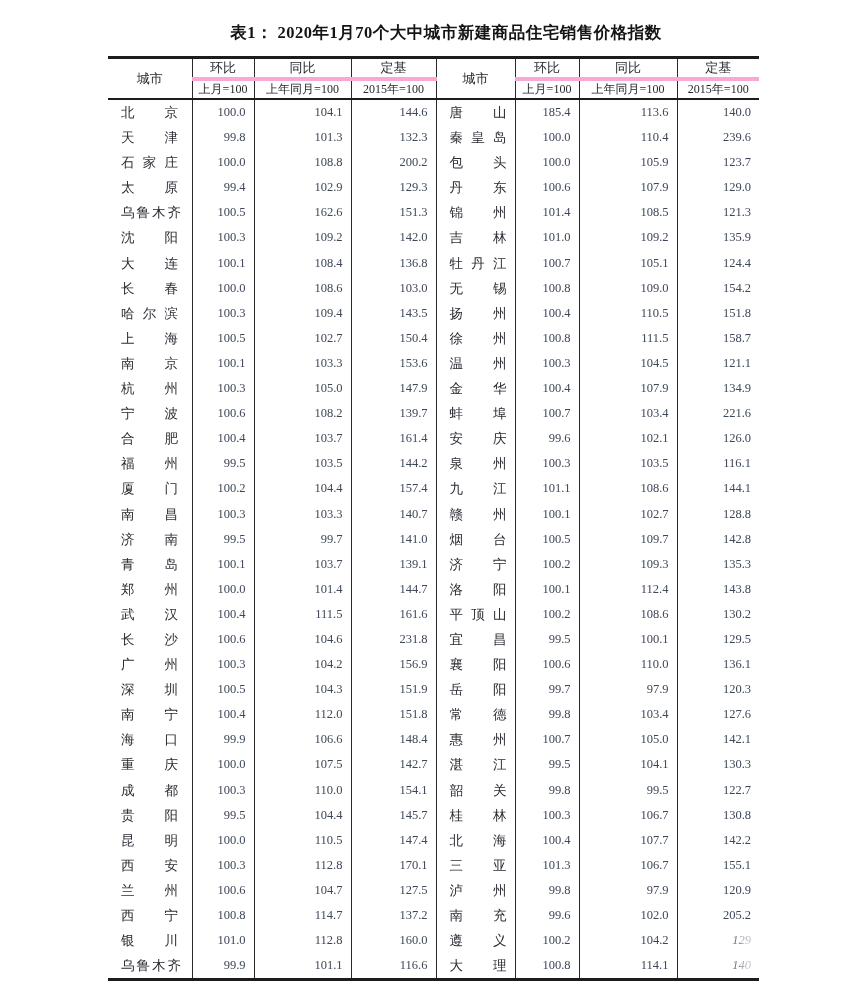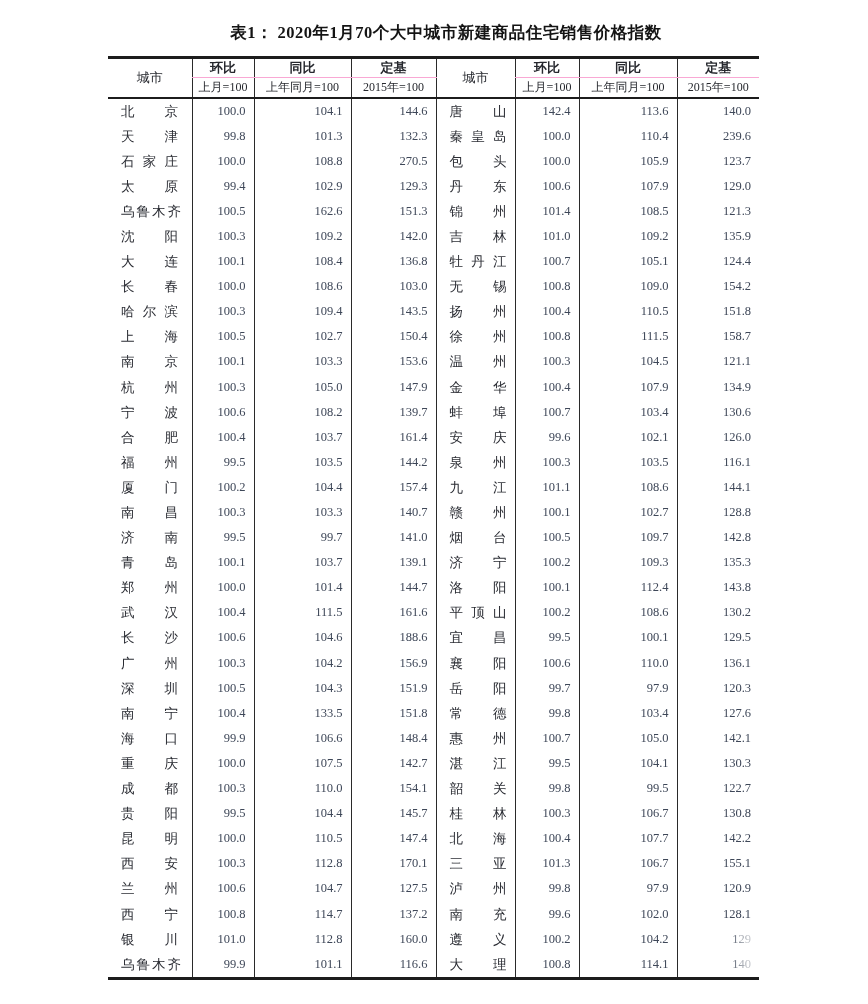--- a/index.html
+++ b/index.html
@@ -42,21 +42,21 @@
   col.c4{width:79px;} col.c5{width:64px;} col.c6{width:98px;} col.c7{width:82px;}
   th{
     font-weight:normal;
     color:#26282e;
     text-align:center;
     vertical-align:middle;
   }
   thead tr.hdr-top th{height:19px;font-size:13px;}
   thead tr.hdr-sub th{height:20px;font-size:12px;margin-top:36px;}
   thead th{border-bottom:2px solid var(--border);}
-  thead tr.hdr-top th.metric{border-bottom:1px solid #f9a8d4;font-weight:bold;}
+  thead tr.hdr-top th.metric{border-bottom:4px solid #f9a8d4;}
   .bl{border-left:1px solid #2a2a2a;}
   tbody td{
     height:25.1px;
     line-height:25.1px;
     font-size:12.5px;
     white-space:nowrap;
     overflow:hidden;
   }
   tbody td.num{
     text-align:right;
@@ -73,20 +73,21 @@
     display:inline-block;
     width:57px;
     text-align:justify;
     text-align-last:justify;
     -moz-text-align-last:justify;
   }
   .city-name.len4{width:60px;}
   td.faded{
     -webkit-mask-image:linear-gradient(90deg,#000 62%,rgba(0,0,0,.45) 80%,rgba(0,0,0,.12) 100%);
     mask-image:linear-gradient(90deg,#000 62%,rgba(0,0,0,.45) 80%,rgba(0,0,0,.12) 100%);
+    font-style:italic;
   }
 </style>
 </head>
 <body>
 
 <div class="page">
 
   <div class="doc-title">表1： 2020年1月70个大中城市新建商品住宅销售价格指数</div>
 
   <table class="price-index">
@@ -120,39 +121,39 @@
         <th class="bl">2015年=100</th>
       </tr>
     </thead>
     <tbody>
         <tr>
           <td class="city"><span class="city-name len2">北京</span></td>
           <td class="num bl">100.0</td>
           <td class="num bl">104.1</td>
           <td class="num bl">144.6</td>
           <td class="city bl"><span class="city-name len2">唐山</span></td>
-          <td class="num bl">142.4</td>
+          <td class="num bl">185.4</td>
           <td class="num bl">113.6</td>
           <td class="num bl">140.0</td>
         </tr>
         <tr>
           <td class="city"><span class="city-name len2">天津</span></td>
           <td class="num bl">99.8</td>
           <td class="num bl">101.3</td>
           <td class="num bl">132.3</td>
           <td class="city bl"><span class="city-name len3">秦皇岛</span></td>
           <td class="num bl">100.0</td>
           <td class="num bl">110.4</td>
           <td class="num bl">239.6</td>
         </tr>
         <tr>
           <td class="city"><span class="city-name len3">石家庄</span></td>
           <td class="num bl">100.0</td>
           <td class="num bl">108.8</td>
-          <td class="num bl">270.5</td>
+          <td class="num bl">200.2</td>
           <td class="city bl"><span class="city-name len2">包头</span></td>
           <td class="num bl">100.0</td>
           <td class="num bl">105.9</td>
           <td class="num bl">123.7</td>
         </tr>
         <tr>
           <td class="city"><span class="city-name len2">太原</span></td>
           <td class="num bl">99.4</td>
           <td class="num bl">102.9</td>
           <td class="num bl">129.3</td>
@@ -242,21 +243,21 @@
           <td class="num bl">134.9</td>
         </tr>
         <tr>
           <td class="city"><span class="city-name len2">宁波</span></td>
           <td class="num bl">100.6</td>
           <td class="num bl">108.2</td>
           <td class="num bl">139.7</td>
           <td class="city bl"><span class="city-name len2">蚌埠</span></td>
           <td class="num bl">100.7</td>
           <td class="num bl">103.4</td>
-          <td class="num bl">130.6</td>
+          <td class="num bl">221.6</td>
         </tr>
         <tr>
           <td class="city"><span class="city-name len2">合肥</span></td>
           <td class="num bl">100.4</td>
           <td class="num bl">103.7</td>
           <td class="num bl">161.4</td>
           <td class="city bl"><span class="city-name len2">安庆</span></td>
           <td class="num bl">99.6</td>
           <td class="num bl">102.1</td>
           <td class="num bl">126.0</td>
@@ -328,21 +329,21 @@
           <td class="num bl">161.6</td>
           <td class="city bl"><span class="city-name len3">平顶山</span></td>
           <td class="num bl">100.2</td>
           <td class="num bl">108.6</td>
           <td class="num bl">130.2</td>
         </tr>
         <tr>
           <td class="city"><span class="city-name len2">长沙</span></td>
           <td class="num bl">100.6</td>
           <td class="num bl">104.6</td>
-          <td class="num bl">188.6</td>
+          <td class="num bl">231.8</td>
           <td class="city bl"><span class="city-name len2">宜昌</span></td>
           <td class="num bl">99.5</td>
           <td class="num bl">100.1</td>
           <td class="num bl">129.5</td>
         </tr>
         <tr>
           <td class="city"><span class="city-name len2">广州</span></td>
           <td class="num bl">100.3</td>
           <td class="num bl">104.2</td>
           <td class="num bl">156.9</td>
@@ -357,21 +358,21 @@
           <td class="num bl">104.3</td>
           <td class="num bl">151.9</td>
           <td class="city bl"><span class="city-name len2">岳阳</span></td>
           <td class="num bl">99.7</td>
           <td class="num bl">97.9</td>
           <td class="num bl">120.3</td>
         </tr>
         <tr>
           <td class="city"><span class="city-name len2">南宁</span></td>
           <td class="num bl">100.4</td>
-          <td class="num bl">133.5</td>
+          <td class="num bl">112.0</td>
           <td class="num bl">151.8</td>
           <td class="city bl"><span class="city-name len2">常德</span></td>
           <td class="num bl">99.8</td>
           <td class="num bl">103.4</td>
           <td class="num bl">127.6</td>
         </tr>
         <tr>
           <td class="city"><span class="city-name len2">海口</span></td>
           <td class="num bl">99.9</td>
           <td class="num bl">106.6</td>
@@ -442,21 +443,21 @@
           <td class="num bl">120.9</td>
         </tr>
         <tr>
           <td class="city"><span class="city-name len2">西宁</span></td>
           <td class="num bl">100.8</td>
           <td class="num bl">114.7</td>
           <td class="num bl">137.2</td>
           <td class="city bl"><span class="city-name len2">南充</span></td>
           <td class="num bl">99.6</td>
           <td class="num bl">102.0</td>
-          <td class="num bl">128.1</td>
+          <td class="num bl">205.2</td>
         </tr>
         <tr>
           <td class="city"><span class="city-name len2">银川</span></td>
           <td class="num bl">101.0</td>
           <td class="num bl">112.8</td>
           <td class="num bl">160.0</td>
           <td class="city bl"><span class="city-name len2">遵义</span></td>
           <td class="num bl">100.2</td>
           <td class="num bl">104.2</td>
           <td class="num bl faded">129</td>

